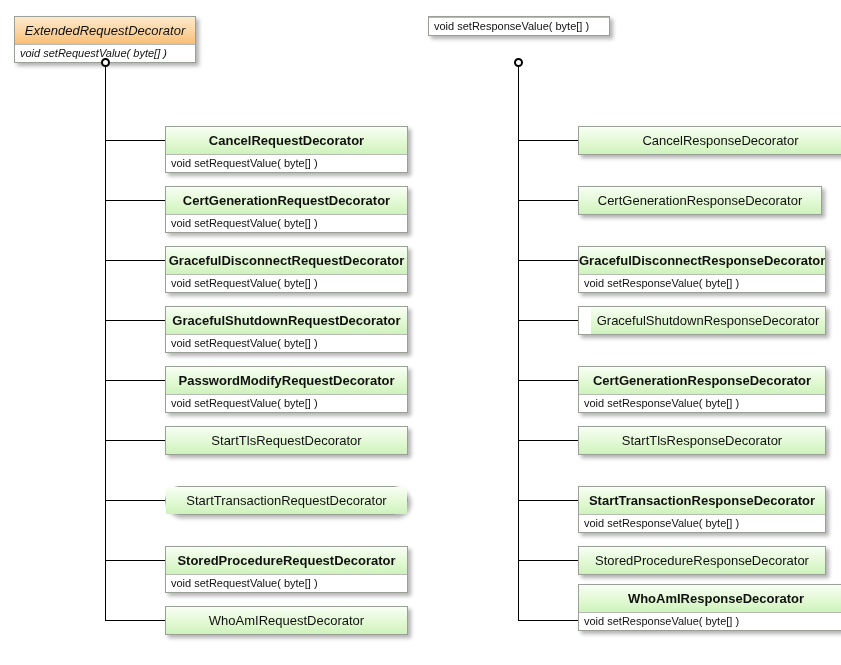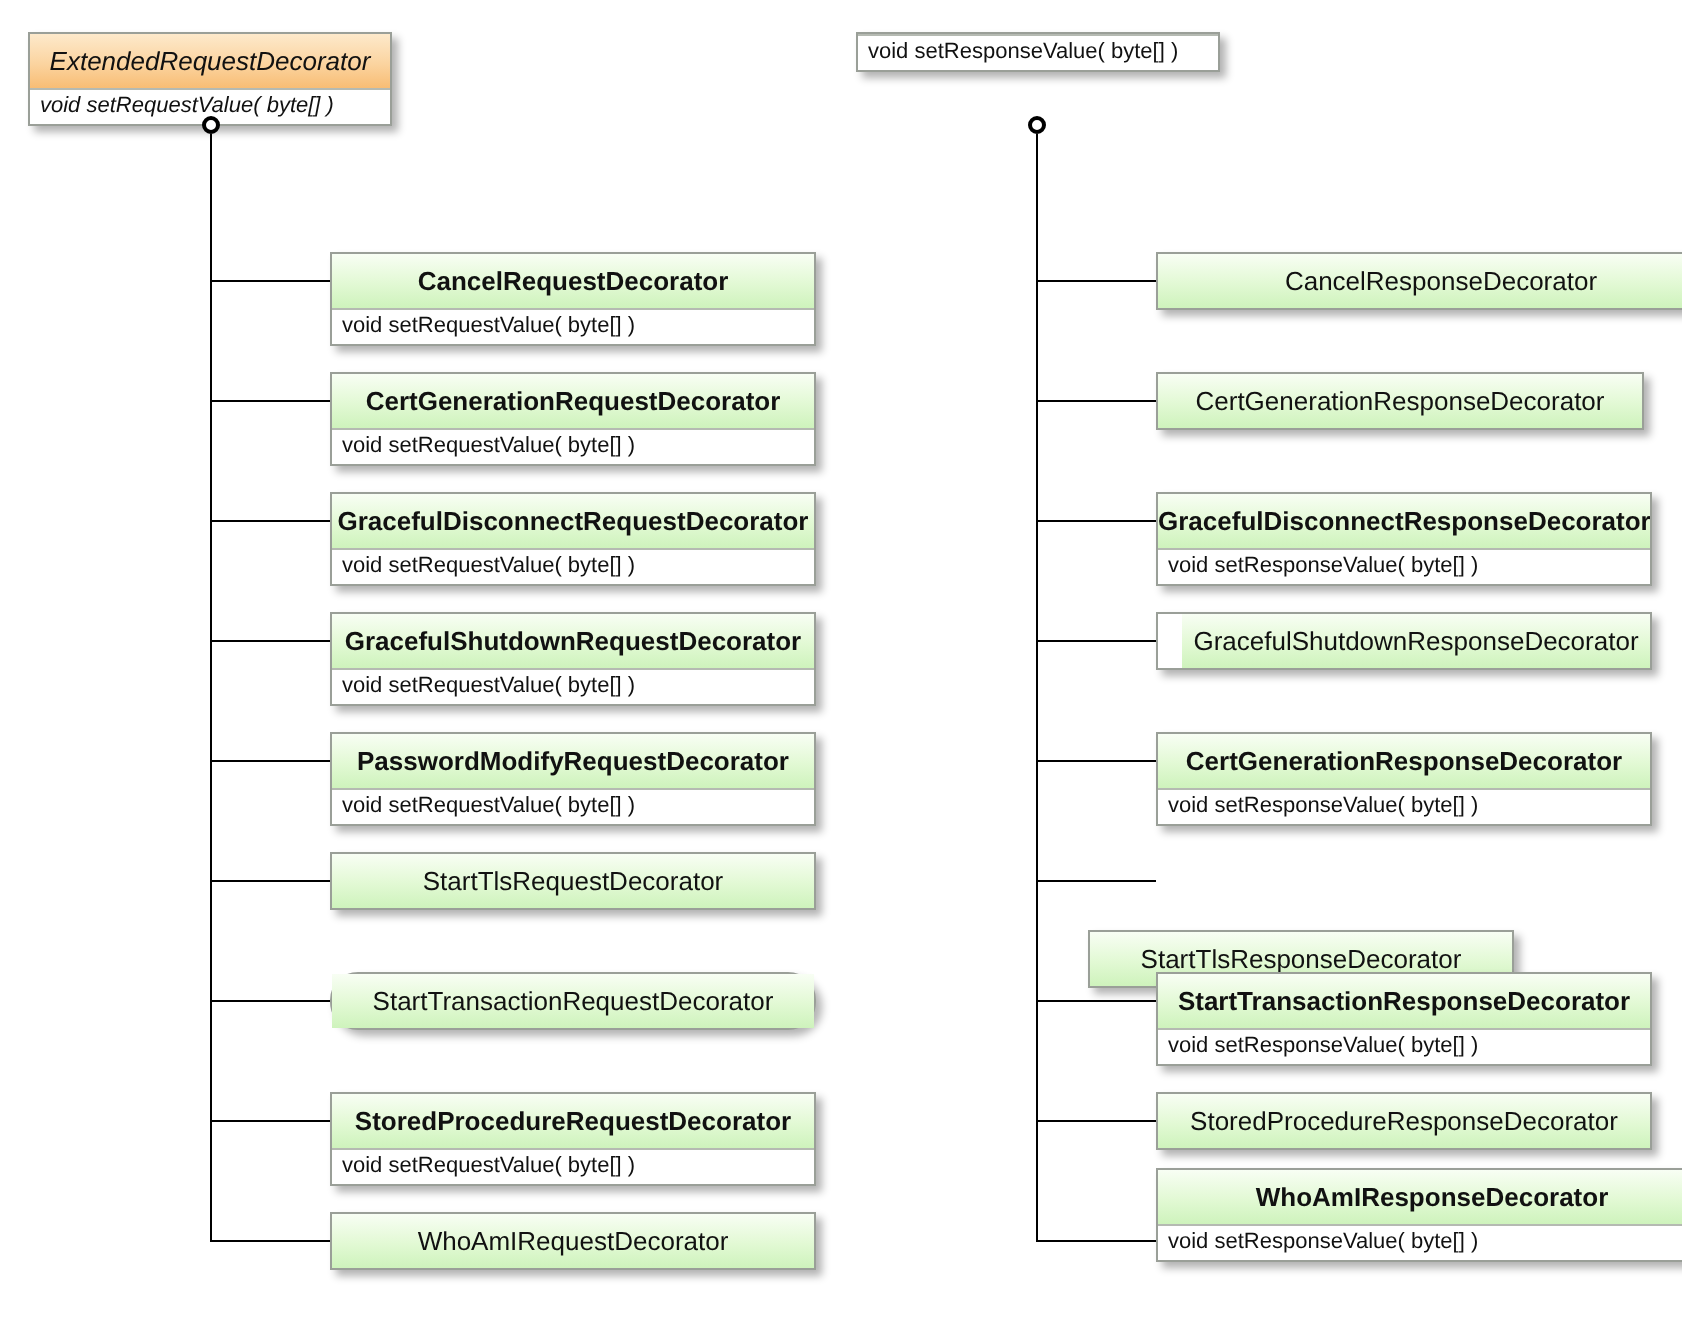--- a/index.html
+++ b/index.html
@@ -112,21 +112,21 @@
     <div class="hline" style="left: 518px; top: 320px; width: 60px;"></div>
     <div class="box child" style="left: 578px; top: 306px; width: 248px; padding-left: 12px;">
       <div class="hdr">GracefulShutdownResponseDecorator</div>
     </div>
     <div class="hline" style="left: 518px; top: 380px; width: 60px;"></div>
     <div class="box child" style="left: 578px; top: 366px; width: 248px;">
       <div class="hdr bold">CertGenerationResponseDecorator</div>
       <div class="mth">void setResponseValue( byte[] )</div>
     </div>
     <div class="hline" style="left: 518px; top: 440px; width: 60px;"></div>
-    <div class="box child" style="left: 544px; top: 426px; width: 213px; margin-top: 39px;">
+    <div class="box child" style="left: 578px; top: 426px; width: 248px;">
       <div class="hdr">StartTlsResponseDecorator</div>
     </div>
     <div class="hline" style="left: 518px; top: 500px; width: 60px;"></div>
     <div class="box child" style="left: 578px; top: 486px; width: 248px;">
       <div class="hdr bold">StartTransactionResponseDecorator</div>
       <div class="mth">void setResponseValue( byte[] )</div>
     </div>
     <div class="hline" style="left: 518px; top: 560px; width: 60px;"></div>
     <div class="box child" style="left: 578px; top: 546px; width: 248px;">
       <div class="hdr">StoredProcedureResponseDecorator</div>

